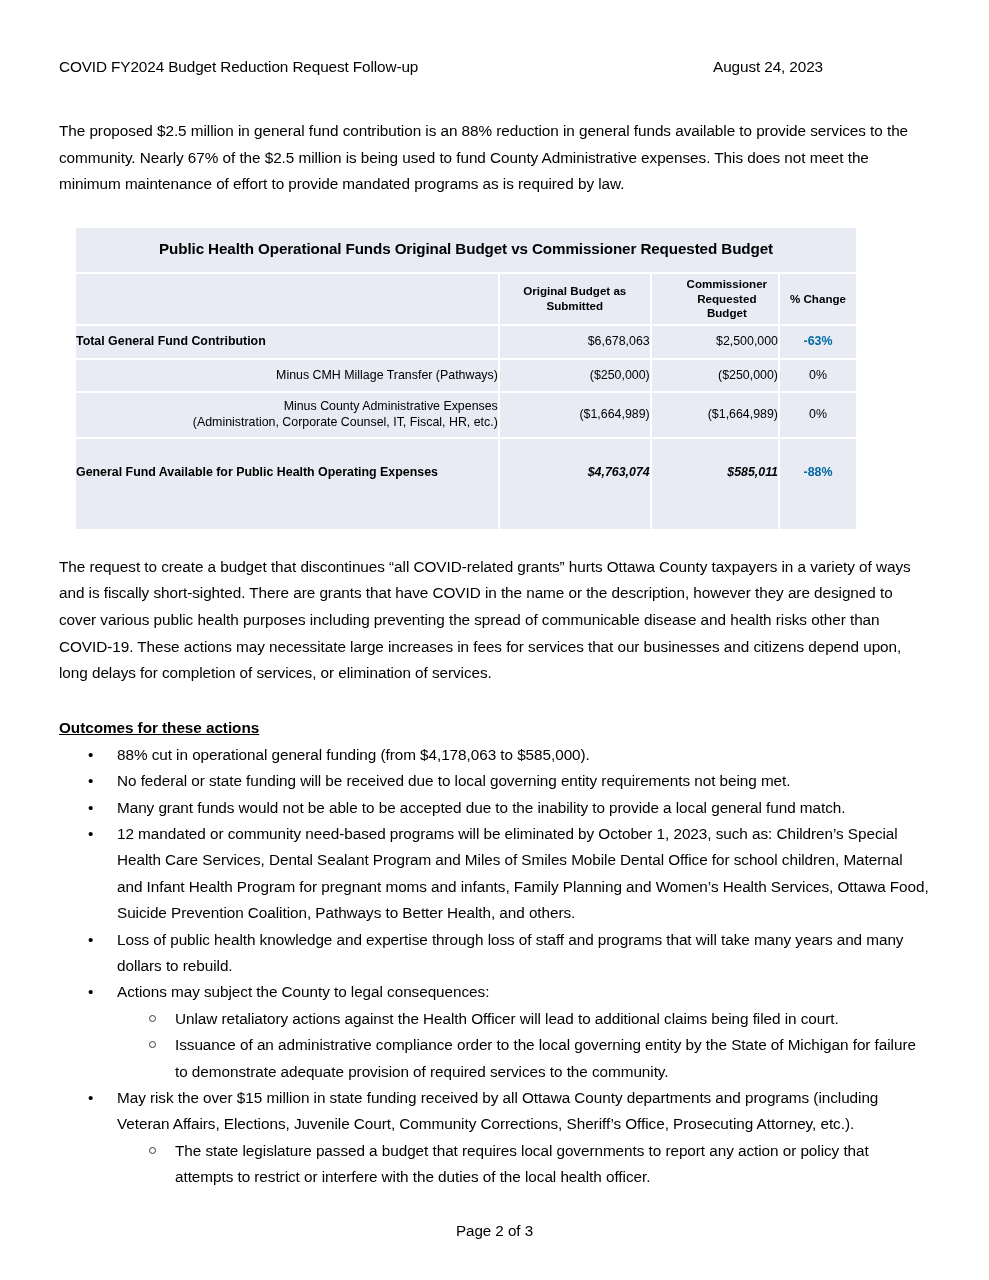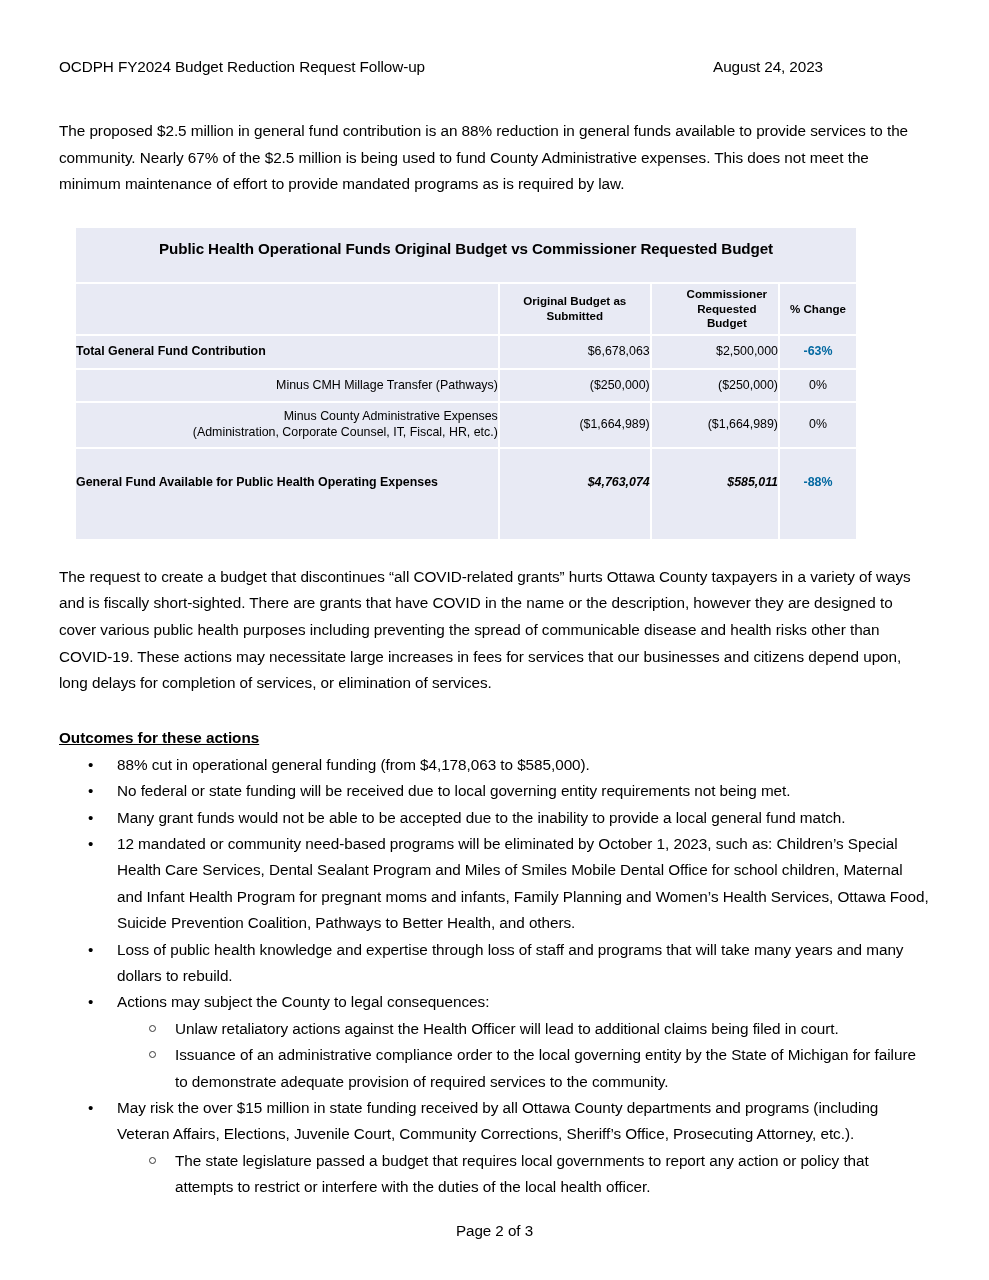--- a/index.html
+++ b/index.html
@@ -81,21 +81,21 @@
   .col-comm   { width: 125px; }
   .col-pct    { width: 75px;  }
 
   tr.title-row td {
     height: 42px;
     text-align: center;
     font-weight: bold;
     font-size: 15.2px;
     letter-spacing: -0.1px;
     border-bottom: 2px solid #ffffff;
-    padding-bottom: 12px;
+    padding-bottom: 2px;
     margin-left: 8px;
   }
 
   tr.head-row td {
     height: 50px;
     text-align: center;
     font-weight: bold;
     font-size: 11.6px;
     line-height: 14.5px;
     border-bottom: 2px solid #ffffff;
@@ -209,21 +209,21 @@
     font-size: 15.2px;
     letter-spacing: -0.05px;
   }
 </style>
 </head>
 <body>
 
 <div class="page">
 
   <div class="doc-header">
-    <span class="hdr-left">OCDPH FY2024 Budget Reduction Request Follow-up</span>
+    <span class="hdr-left">COVID FY2024 Budget Reduction Request Follow-up</span>
     <span class="hdr-right">August 24, 2023</span>
   </div>
 
   <div class="content">
 
     <p class="para">The proposed $2.5 million in general fund contribution is an 88% reduction in general funds available to provide services to the community. Nearly 67% of the $2.5 million is being used to fund County Administrative expenses. This does not meet the minimum maintenance of effort to provide mandated programs as is required by law.</p>
 
     <div class="gap-after-p1"></div>
 
     <div class="tbl-wrap">

